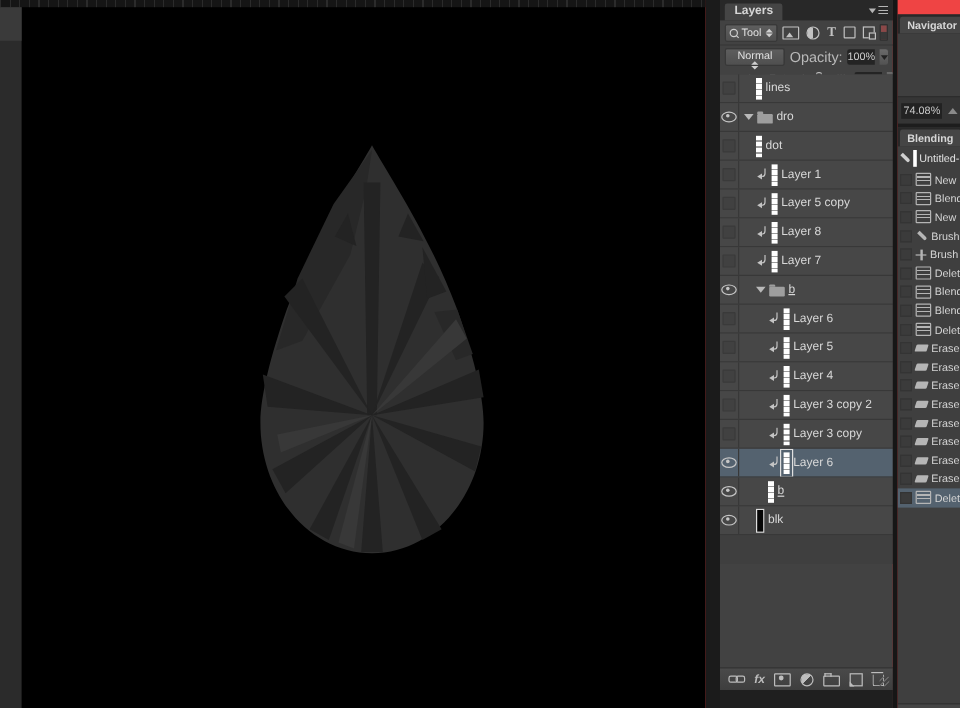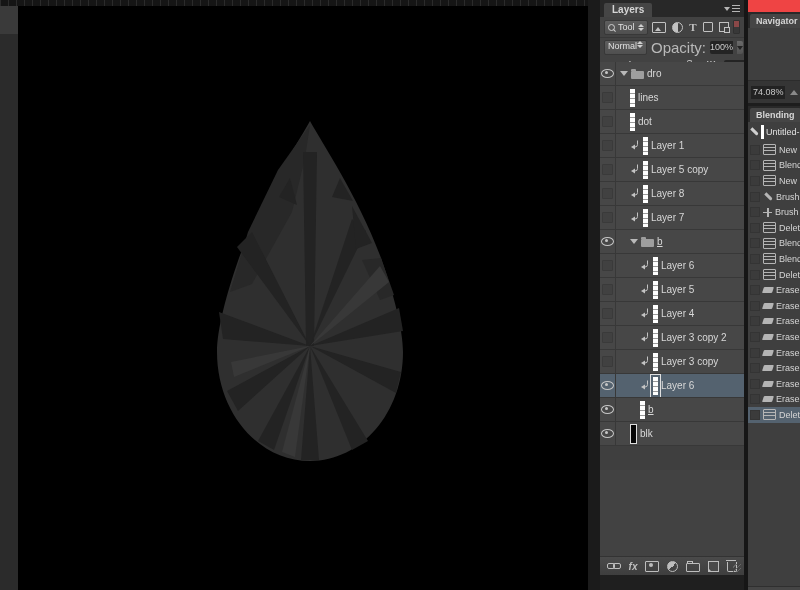--- a/index.html
+++ b/index.html
@@ -40,24 +40,24 @@
   .fi-pixel{width:12px;height:9px;border:1px solid #c2c2c2;border-radius:1px;position:relative;}
   .fi-pixel::after{content:"";position:absolute;bottom:1px;left:2px;border-left:3px solid transparent;border-right:3px solid transparent;border-bottom:4px solid #c2c2c2;}
   .fi-adjust{width:9px;height:9px;border:1px solid #c2c2c2;border-radius:50%;background:linear-gradient(90deg,#c2c2c2 0 50%,transparent 50%);}
   .fi-type{font-size:11px;font-weight:bold;font-family:"Liberation Serif",serif;}
   .fi-shape{width:8px;height:8px;border:1px solid #c2c2c2;border-radius:1px;}
   .fi-smart{width:8px;height:8px;border:1px solid #c2c2c2;position:relative;}
   .fi-smart::after{content:"";position:absolute;right:-2px;bottom:-2px;width:4px;height:4px;border:1px solid #c2c2c2;background:#424242;}
   .filter-toggle{margin-left:auto;width:7px;height:12px;border-radius:1px;
         background:linear-gradient(#8a4848 0 50%,#383838 50%);border:1px solid #303030;}
   .blend-row,.lock-row{height:17px;display:flex;align-items:center;gap:4px;padding:1px 4px;}
-  .blend-select{display:flex;align-items:flex-start;width:56px;height:13px;padding:0 3px;
-        background:linear-gradient(#5e5e5e,#4f4f4f);border-radius:2px;border:1px solid #383838;}
+  .blend-select{display:flex;align-items:center;width:56px;height:13px;padding:0 3px;
+        background:linear-gradient(#5e5e5e,#4f4f4f);border-radius:2px;border:1px solid #383838;flex-direction:column;}
   .bs-label{font-size:9px;color:#e0e0e0;flex:1;}
-  .plabel{font-size:15px;color:#b9b9b9;white-space:nowrap;}
+  .plabel{font-size:12px;color:#b9b9b9;white-space:nowrap;}
   .val-field{width:25px;height:13px;background:#242424;border-radius:2px 0 0 2px;color:#cccccc;
         font-size:9px;text-align:center;line-height:13px;}
   .val-arrow{width:9px;height:13px;background:linear-gradient(#6a6a6a,#525252);border-radius:0 2px 2px 0;
         display:flex;align-items:center;justify-content:center;}
   .val-arrow::after{content:"";border-left:3px solid transparent;border-right:3px solid transparent;border-top:4px solid #222;}
   .lock-row{border-bottom:1px solid #363636;}
   .lk{display:inline-flex;flex:none;}
   .lk-checker{width:9px;height:9px;background:conic-gradient(#b5b5b5 0 90deg,#4a4a4a 90deg 180deg,#b5b5b5 180deg 270deg,#4a4a4a 270deg);}
   .lk-brush{width:9px;height:10px;position:relative;}
   .lk-brush::before{content:"";position:absolute;left:3px;top:0;width:3px;height:9px;background:#b5b5b5;transform:rotate(-40deg);border-radius:0 0 2px 2px;}
@@ -222,35 +222,35 @@
           <span class="lk lk-move"></span>
           <span class="lk padlock"></span>
         </span>
       <span class="plabel fill-gap">Fill:</span>
       <span class="val-field">100%</span>
       <span class="val-arrow"></span>
     </div>
     <div class="layer-list" id="layer-list">
         <div class="lrow">
           <div class="eye-cell">
+            <span class="well"></span>
+          </div>
+          <div class="lrow-c" style="padding-left:14px">
+            <span class="thumb stripe"></span>
+            <span class="lname">lines</span>
+          </div>
+        </div>
+        <div class="lrow">
+          <div class="eye-cell">
             <span class="eye"></span>
           </div>
           <div class="lrow-c" style="padding-left:4px">
             <span class="caret"></span>
             <span class="folder"></span>
             <span class="lname">dro</span>
-          </div>
-        </div>
-        <div class="lrow">
-          <div class="eye-cell">
-            <span class="well"></span>
-          </div>
-          <div class="lrow-c" style="padding-left:14px">
-            <span class="thumb stripe"></span>
-            <span class="lname">lines</span>
           </div>
         </div>
         <div class="lrow">
           <div class="eye-cell">
             <span class="well"></span>
           </div>
           <div class="lrow-c" style="padding-left:14px">
             <span class="thumb stripe"></span>
             <span class="lname">dot</span>
           </div>

